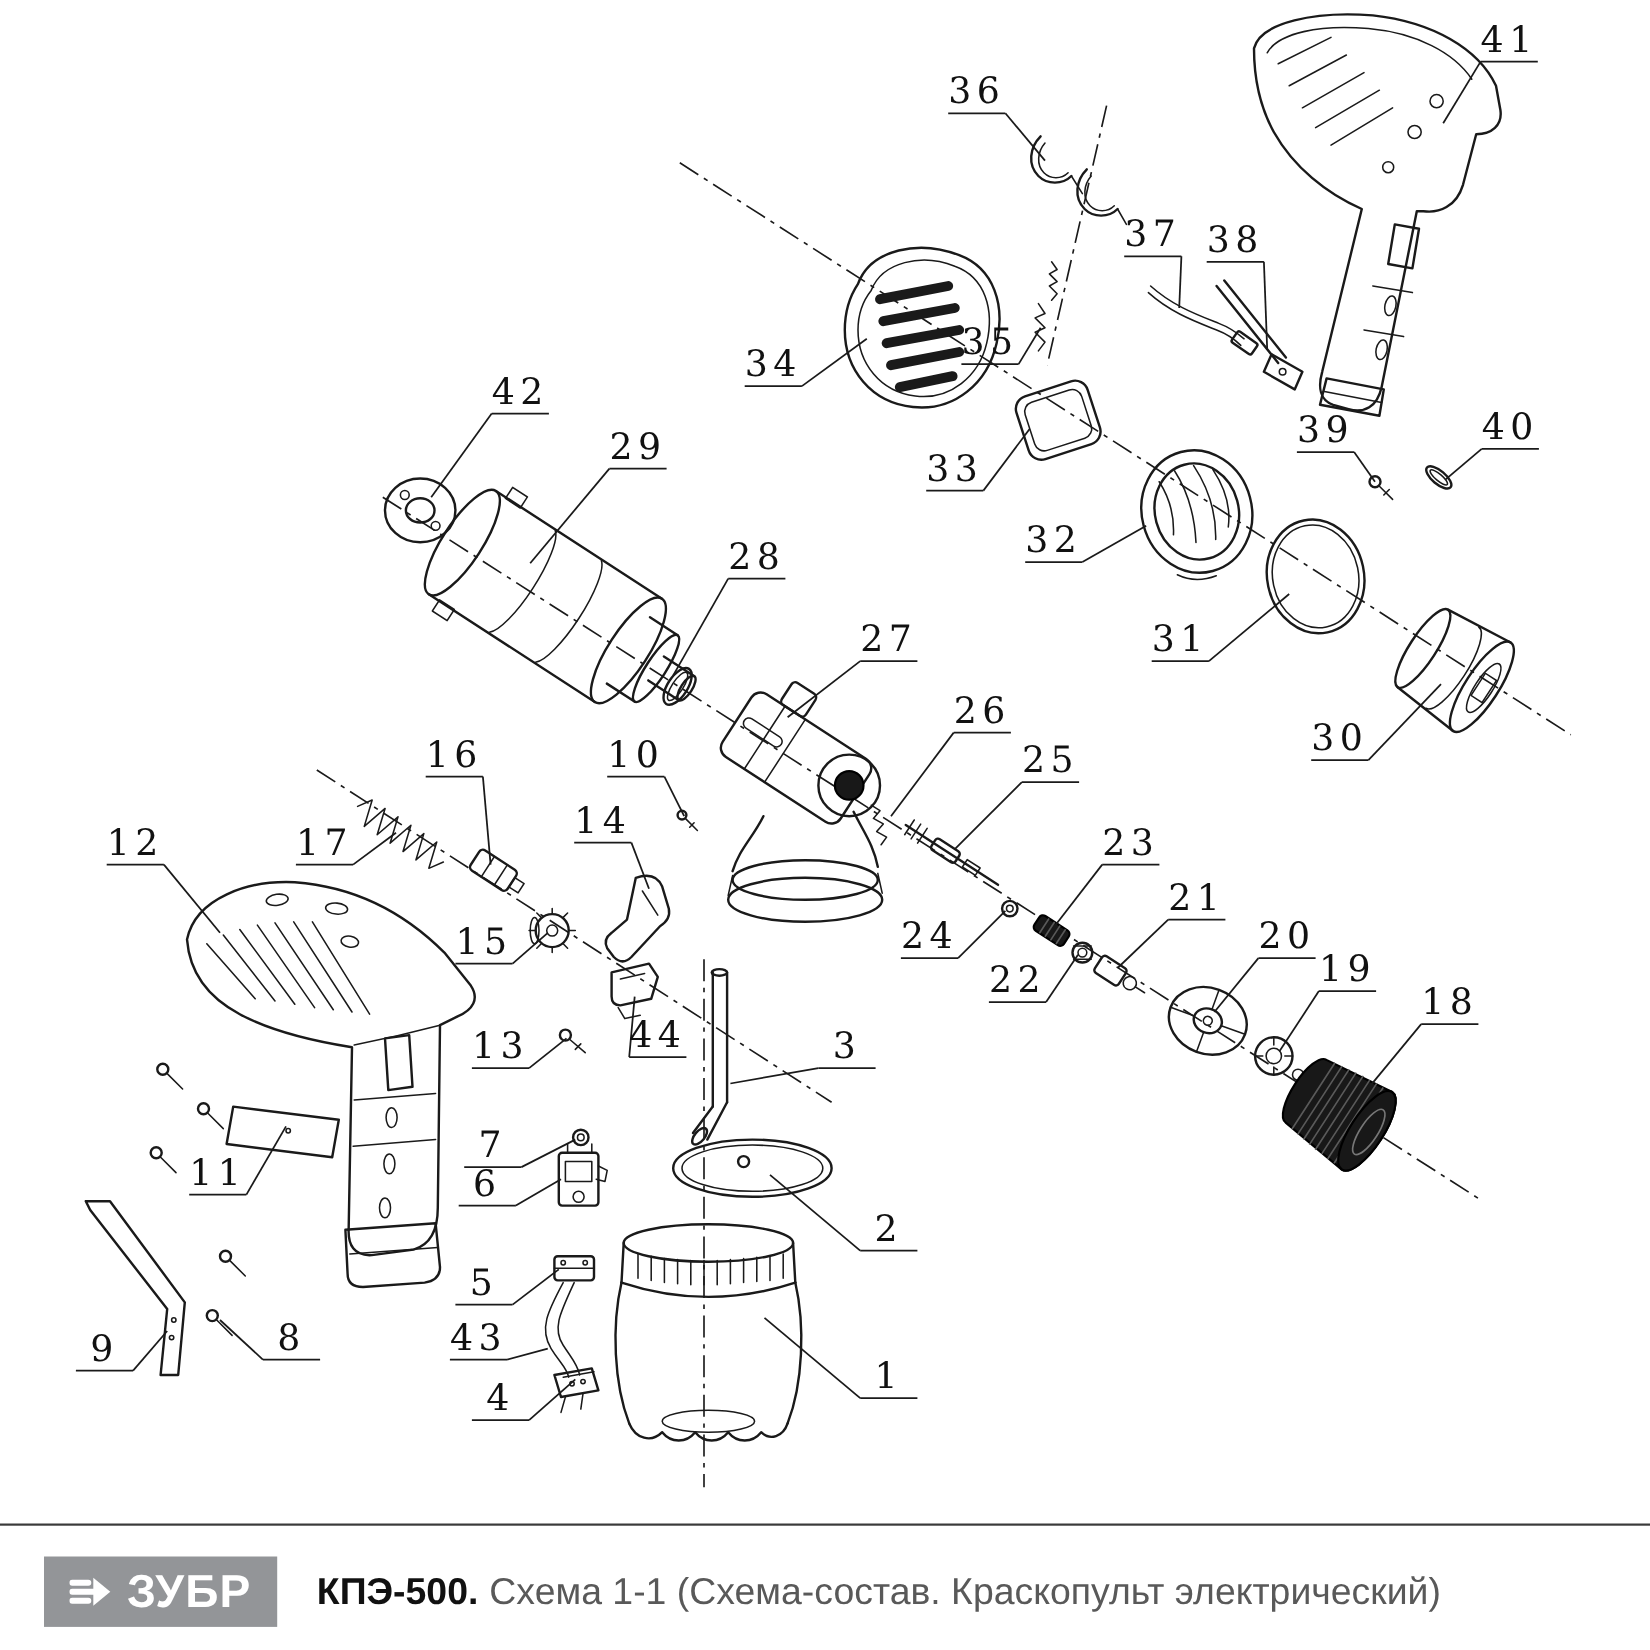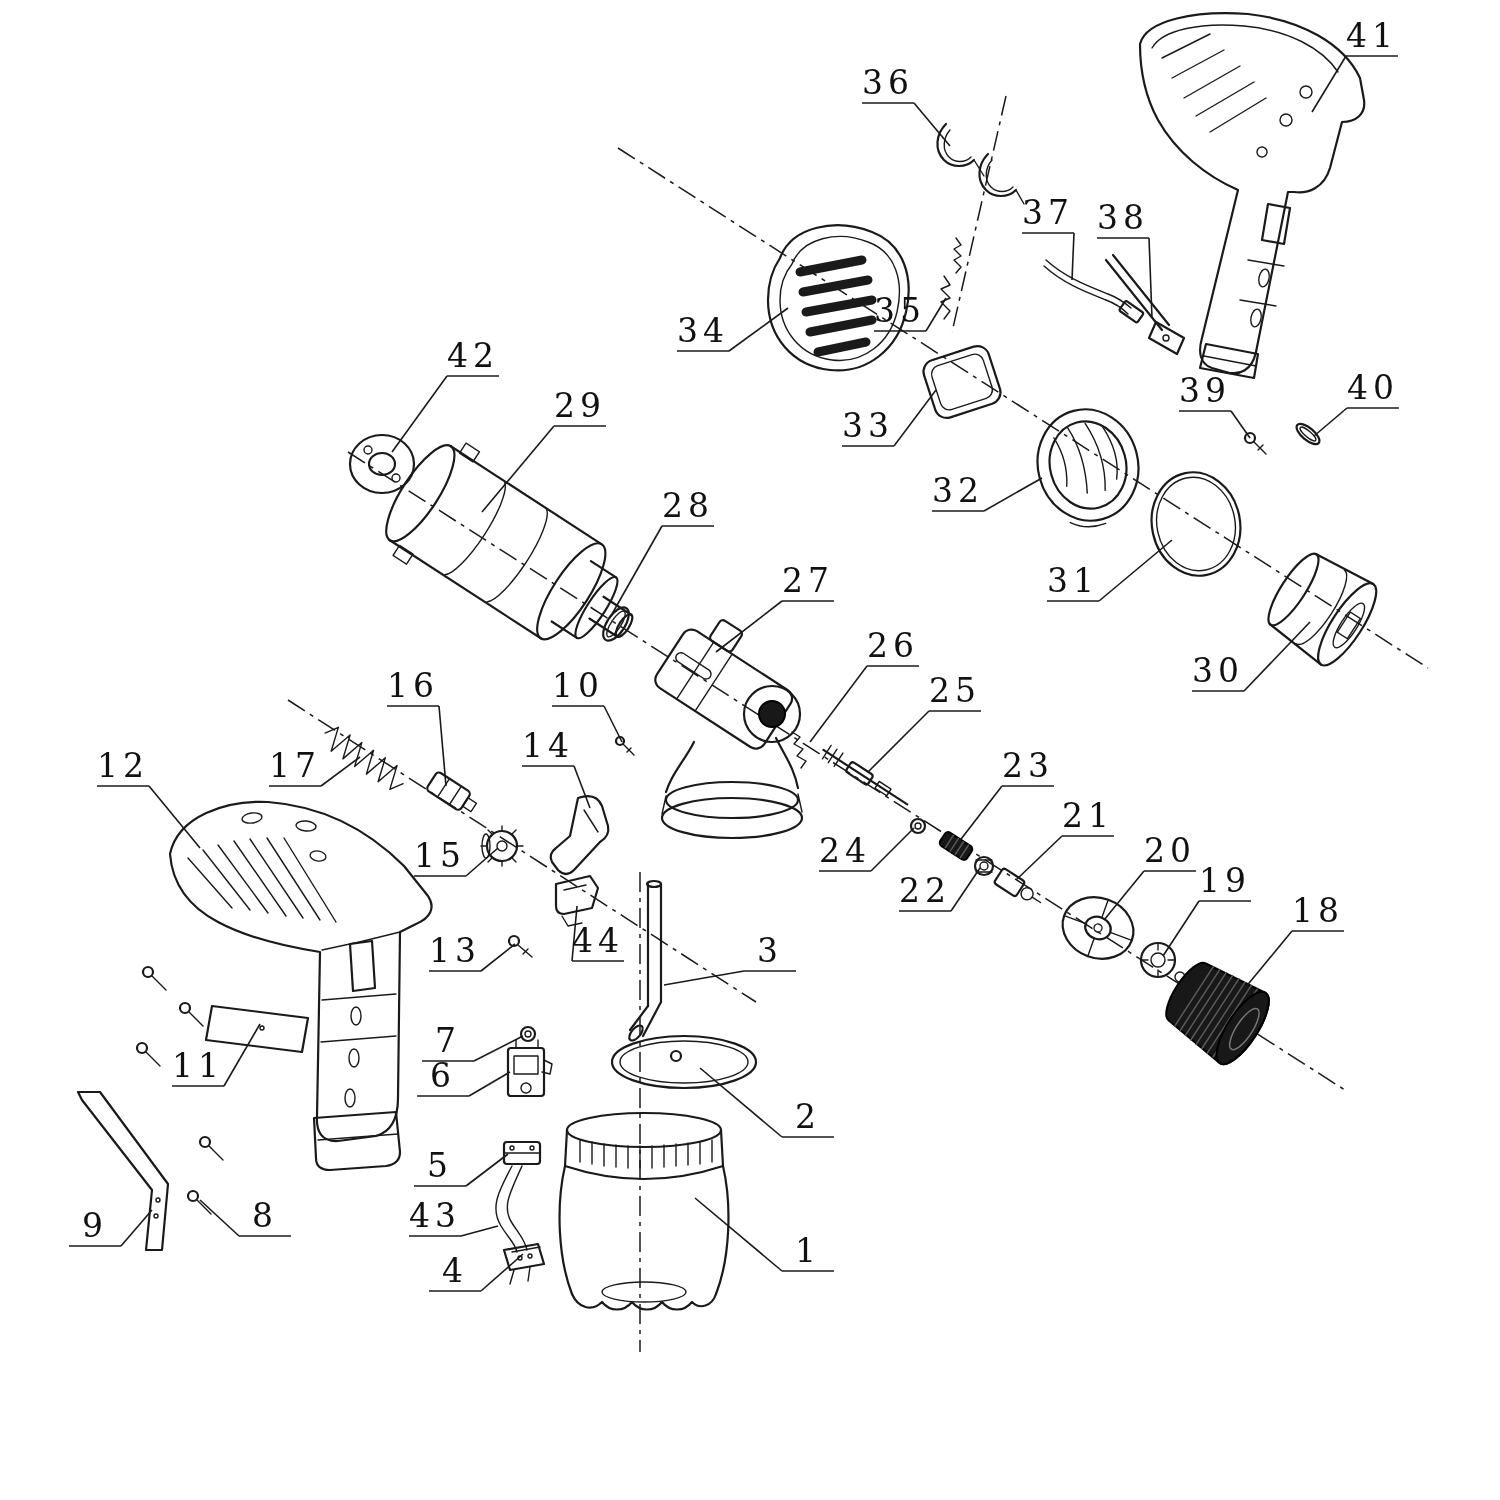--- a/index.html
+++ b/index.html
@@ -480,14 +480,29 @@
         <text x="473" y="367" text-anchor="middle" class="callout-text">42</text>
         <line x1="409" y1="1236" x2="461" y2="1236" class="callout-line"></line>
         <line x1="461" y1="1236" x2="498" y2="1226" class="callout-line"></line>
         <text x="435" y="1227" text-anchor="middle" class="callout-text">43</text>
         <line x1="572" y1="961" x2="624" y2="961" class="callout-line"></line>
         <line x1="572" y1="961" x2="577" y2="906" class="callout-line"></line>
         <text x="598" y="952" text-anchor="middle" class="callout-text">44</text>
       </g>
 </svg>
 
-
+<div class="footer">
+  <div class="footer-rule"></div>
+  <div class="footer-row">
+    <div class="brand-logo">
+      <svg width="40" height="38" viewBox="0 0 44 40">
+        <path d="M3,11 h16 M3,20 h22 M3,29 h16" stroke="#fff" stroke-width="6" fill="none" stroke-linecap="round"></path>
+        <path d="M24,6 L41,20 L24,34 Z" fill="#fff"></path>
+      </svg>
+      <span class="brand-text">ЗУБР</span>
+    </div>
+    <div class="footer-title">
+      <span class="model">КПЭ-500.</span><span class="subtitle">Схема 1-1 (Схема-состав. Краскопульт электрический)</span>
+    </div>
+  </div>
 </div>
 
+</div>
+
 </body></html>

